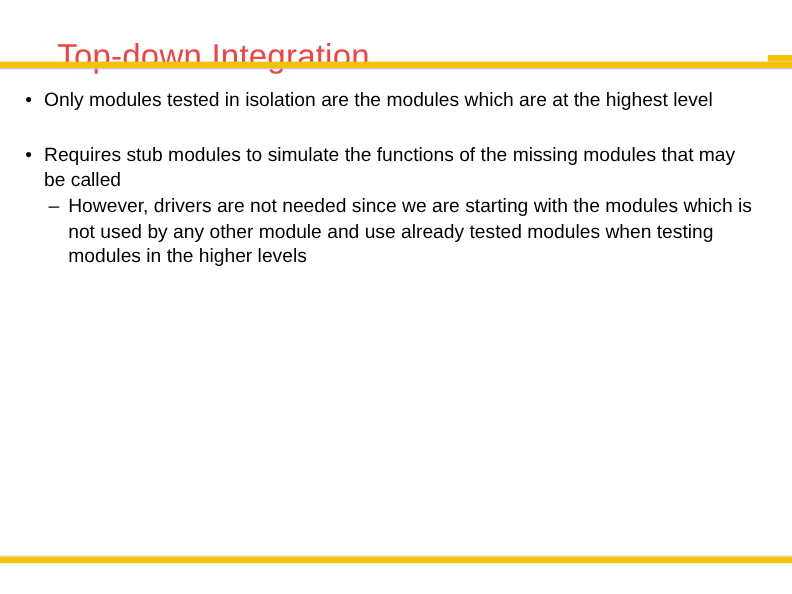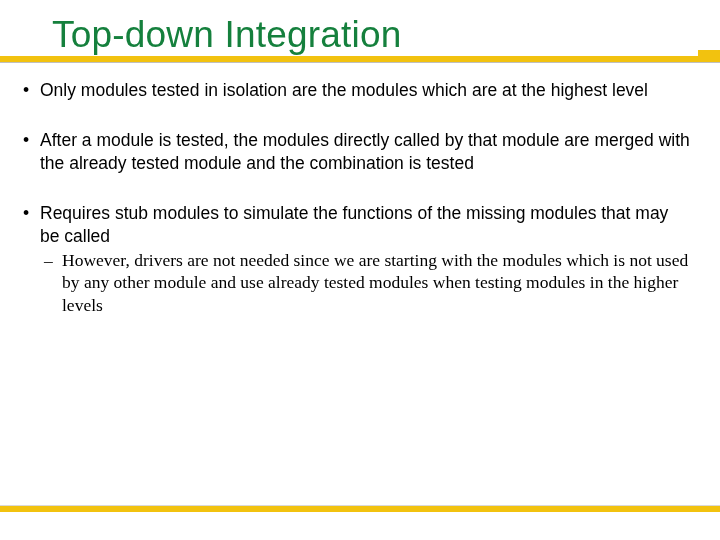--- a/index.html
+++ b/index.html
@@ -7,24 +7,25 @@
   body {
     background: #ffffff;
     font-family: Arial, Helvetica, sans-serif;
     position: relative;
     overflow: hidden;
   }
   .title-wrap {
     padding: 14px 0 4px 52px;
   }
   .title {
-    color: #15803d;
-    font-size: 37px;
+    color: #ef4444;
+    font-size: 30px;
     font-weight: 400;
     letter-spacing: 0.2px;
+    margin-top: 21px;
   }
   .rule-yellow-top {
     position: absolute;
     left: 0; top: 56px;
     width: 720px; height: 6px;
     background: #f2c20f;
   }
   .rule-thin-top {
     position: absolute;
     left: 0; top: 62px;
@@ -64,21 +65,20 @@
   }
   ul.inner {
     list-style: none;
     margin-top: 2px;
   }
   ul.inner > li {
     position: relative;
     padding-left: 22px;
     font-size: 17.5px;
     line-height: 1.28;
-    font-family: Liberation Serif, serif;
   }
   ul.inner > li::before {
     content: "–";
     position: absolute;
     left: 4px;
     top: 0;
     font-size: 17.5px;
   }
   .rule-yellow-bottom {
     position: absolute;
@@ -103,23 +103,20 @@
 <div class="rule-nub"></div>
 <div class="rule-yellow-top"></div>
 <div class="rule-thin-top"></div>
 
 <div class="content">
   <ul class="outer">
     <li>
       <span>Only modules tested in isolation are the modules which are at the highest level</span>
     </li>
     <li>
-      <span>After a module is tested, the modules directly called by that module are merged with the already tested  module and the combination is tested</span>
-    </li>
-    <li>
       <span>Requires stub modules to simulate the functions of the missing modules that may be called</span>
       <ul class="inner">
         <li>
           <span>However, drivers are not needed since we are starting with the modules which is not used by any other module and use already tested modules when testing modules in the higher levels</span>
         </li>
       </ul>
     </li>
   </ul>
 </div>
 

